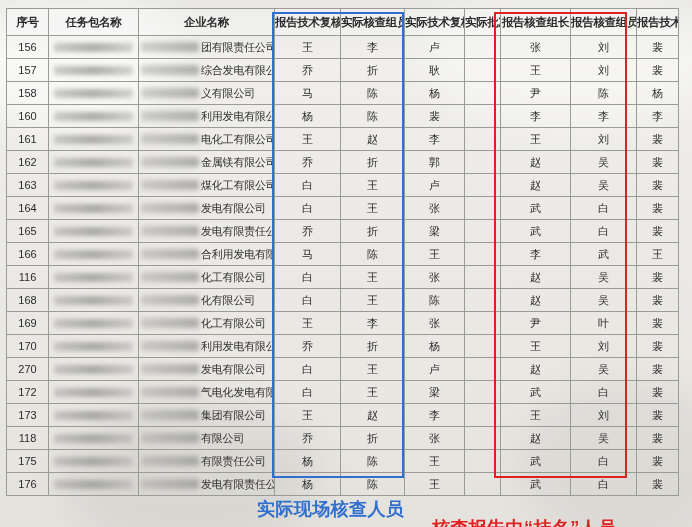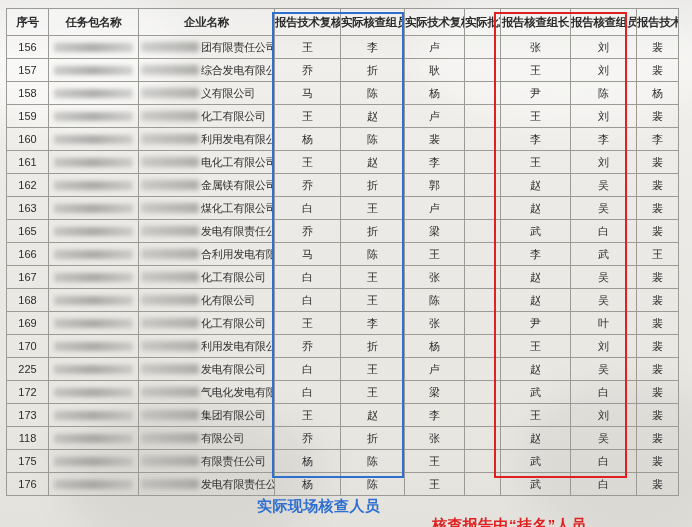--- a/index.html
+++ b/index.html
@@ -110,21 +110,21 @@
   }
   #box-red {
     border: 2.5px solid #e02020;
     left: 494px;
     top: 12px;
     width: 133px;
     height: 466px;
   }
   .caption {
     position: absolute;
-    font-size: 15px;
+    font-size: 18px;
     font-weight: bold;
     letter-spacing: 0.4px;
     font-family: "Liberation Sans", sans-serif;
   }
   #cap-blue {
     left: 257px;
     top: 497px;
     color: #2f6fd0;
   }
   #cap-red {
@@ -229,36 +229,20 @@
             </td>
             <td class="person">马</td>
             <td class="person">陈</td>
             <td class="person">杨</td>
             <td class="person faint"></td>
             <td class="person">尹</td>
             <td class="person">陈</td>
             <td class="person">杨</td>
           </tr>
           <tr>
-            <td class="idx">159</td>
-            <td class="blur">
-              <span class="bar"></span>
-            </td>
-            <td>
-              <span class="nameclip"><span class="smudge"></span><span>化工有限公司</span></span>
-            </td>
-            <td class="person">王</td>
-            <td class="person">赵</td>
-            <td class="person">卢</td>
-            <td class="person faint"></td>
-            <td class="person">王</td>
-            <td class="person">刘</td>
-            <td class="person">裴</td>
-          </tr>
-          <tr>
             <td class="idx">160</td>
             <td class="blur">
               <span class="bar"></span>
             </td>
             <td>
               <span class="nameclip"><span class="smudge"></span><span>利用发电有限公司</span></span>
             </td>
             <td class="person">杨</td>
             <td class="person">陈</td>
             <td class="person">裴</td>
@@ -309,20 +293,36 @@
             </td>
             <td class="person">白</td>
             <td class="person">王</td>
             <td class="person">卢</td>
             <td class="person faint"></td>
             <td class="person">赵</td>
             <td class="person">吴</td>
             <td class="person">裴</td>
           </tr>
           <tr>
+            <td class="idx">164</td>
+            <td class="blur">
+              <span class="bar"></span>
+            </td>
+            <td>
+              <span class="nameclip"><span class="smudge"></span><span>发电有限公司</span></span>
+            </td>
+            <td class="person">白</td>
+            <td class="person">王</td>
+            <td class="person">张</td>
+            <td class="person faint"></td>
+            <td class="person">武</td>
+            <td class="person">白</td>
+            <td class="person">裴</td>
+          </tr>
+          <tr>
             <td class="idx">165</td>
             <td class="blur">
               <span class="bar"></span>
             </td>
             <td>
               <span class="nameclip"><span class="smudge"></span><span>发电有限责任公司</span></span>
             </td>
             <td class="person">乔</td>
             <td class="person">折</td>
             <td class="person">梁</td>
@@ -341,21 +341,21 @@
             </td>
             <td class="person">马</td>
             <td class="person">陈</td>
             <td class="person">王</td>
             <td class="person faint"></td>
             <td class="person">李</td>
             <td class="person">武</td>
             <td class="person">王</td>
           </tr>
           <tr>
-            <td class="idx">167</td>
+            <td class="idx">116</td>
             <td class="blur">
               <span class="bar"></span>
             </td>
             <td>
               <span class="nameclip"><span class="smudge"></span><span>化工有限公司</span></span>
             </td>
             <td class="person">白</td>
             <td class="person">王</td>
             <td class="person">张</td>
             <td class="person faint"></td>
@@ -405,21 +405,21 @@
             </td>
             <td class="person">乔</td>
             <td class="person">折</td>
             <td class="person">杨</td>
             <td class="person faint"></td>
             <td class="person">王</td>
             <td class="person">刘</td>
             <td class="person">裴</td>
           </tr>
           <tr>
-            <td class="idx">225</td>
+            <td class="idx">270</td>
             <td class="blur">
               <span class="bar"></span>
             </td>
             <td>
               <span class="nameclip"><span class="smudge"></span><span>发电有限公司</span></span>
             </td>
             <td class="person">白</td>
             <td class="person">王</td>
             <td class="person">卢</td>
             <td class="person faint"></td>

